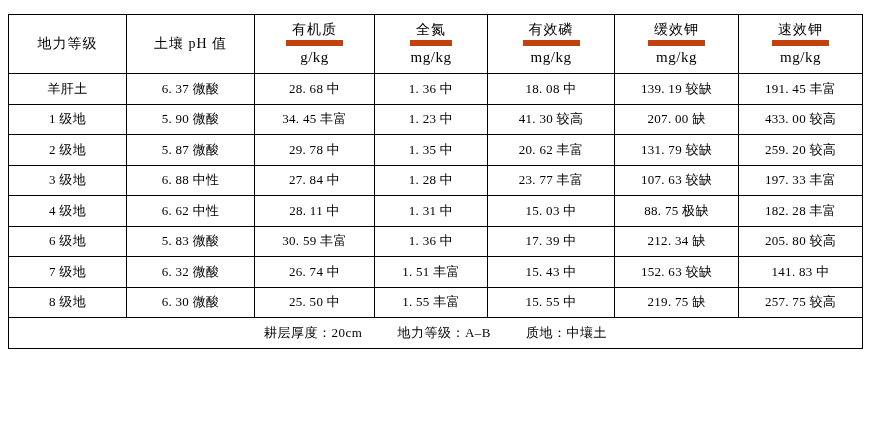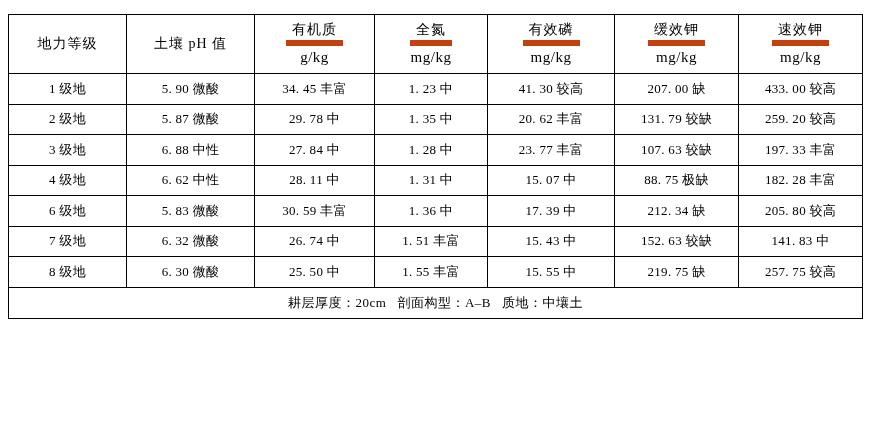--- a/index.html
+++ b/index.html
@@ -86,21 +86,21 @@
   }
   tr.footer-row td {
     height: 30px;
     font-size: 13px;
     letter-spacing: 0.5px;
     border-bottom: none;
   }
   .footer-inner {
     display: flex;
     justify-content: center;
-    gap: 11px;
+    gap: 35px;
     text-align: center;
   }
 </style>
 </head>
 <body>
 
 <div id="sheet">
   <table class="soil">
     <colgroup>
       <col style="width:118px">
@@ -150,20 +150,29 @@
         <th>
           <div class="hdr-stack">
             <span class="hdr-top">速效钾</span>
             <span class="hdr-unit">mg/kg</span>
           </div>
         </th>
       </tr>
     </thead>
     <tbody>
       <tr class="data-row">
+        <td class="vcol">羊肝土</td>
+        <td class="vcol">6. 37 微酸</td>
+        <td class="vcol">28. 68 中</td>
+        <td class="vcol">1. 36 中</td>
+        <td class="vcol">18. 08 中</td>
+        <td class="vcol">139. 19 较缺</td>
+        <td>191. 45 丰富</td>
+      </tr>
+      <tr class="data-row">
         <td class="vcol">1 级地</td>
         <td class="vcol">5. 90 微酸</td>
         <td class="vcol">34. 45 丰富</td>
         <td class="vcol">1. 23 中</td>
         <td class="vcol">41. 30 较高</td>
         <td class="vcol">207. 00 缺</td>
         <td>433. 00 较高</td>
       </tr>
       <tr class="data-row">
         <td class="vcol">2 级地</td>
@@ -181,21 +190,21 @@
         <td class="vcol">1. 28 中</td>
         <td class="vcol">23. 77 丰富</td>
         <td class="vcol">107. 63 较缺</td>
         <td>197. 33 丰富</td>
       </tr>
       <tr class="data-row">
         <td class="vcol">4 级地</td>
         <td class="vcol">6. 62 中性</td>
         <td class="vcol">28. 11 中</td>
         <td class="vcol">1. 31 中</td>
-        <td class="vcol">15. 07 中</td>
+        <td class="vcol">15. 03 中</td>
         <td class="vcol">88. 75 极缺</td>
         <td>182. 28 丰富</td>
       </tr>
       <tr class="data-row">
         <td class="vcol">6 级地</td>
         <td class="vcol">5. 83 微酸</td>
         <td class="vcol">30. 59 丰富</td>
         <td class="vcol">1. 36 中</td>
         <td class="vcol">17. 39 中</td>
         <td class="vcol">212. 34 缺</td>
@@ -216,20 +225,20 @@
         <td class="vcol">25. 50 中</td>
         <td class="vcol">1. 55 丰富</td>
         <td class="vcol">15. 55 中</td>
         <td class="vcol">219. 75 缺</td>
         <td>257. 75 较高</td>
       </tr>
       <tr class="footer-row">
         <td colspan="7">
           <div class="footer-inner">
             <span>耕层厚度：20cm</span>
-            <span>剖面构型：A–B</span>
+            <span>地力等级：A–B</span>
             <span>质地：中壤土</span>
           </div>
         </td>
       </tr>
     </tbody>
   </table>
 </div>
 
 </body></html>

